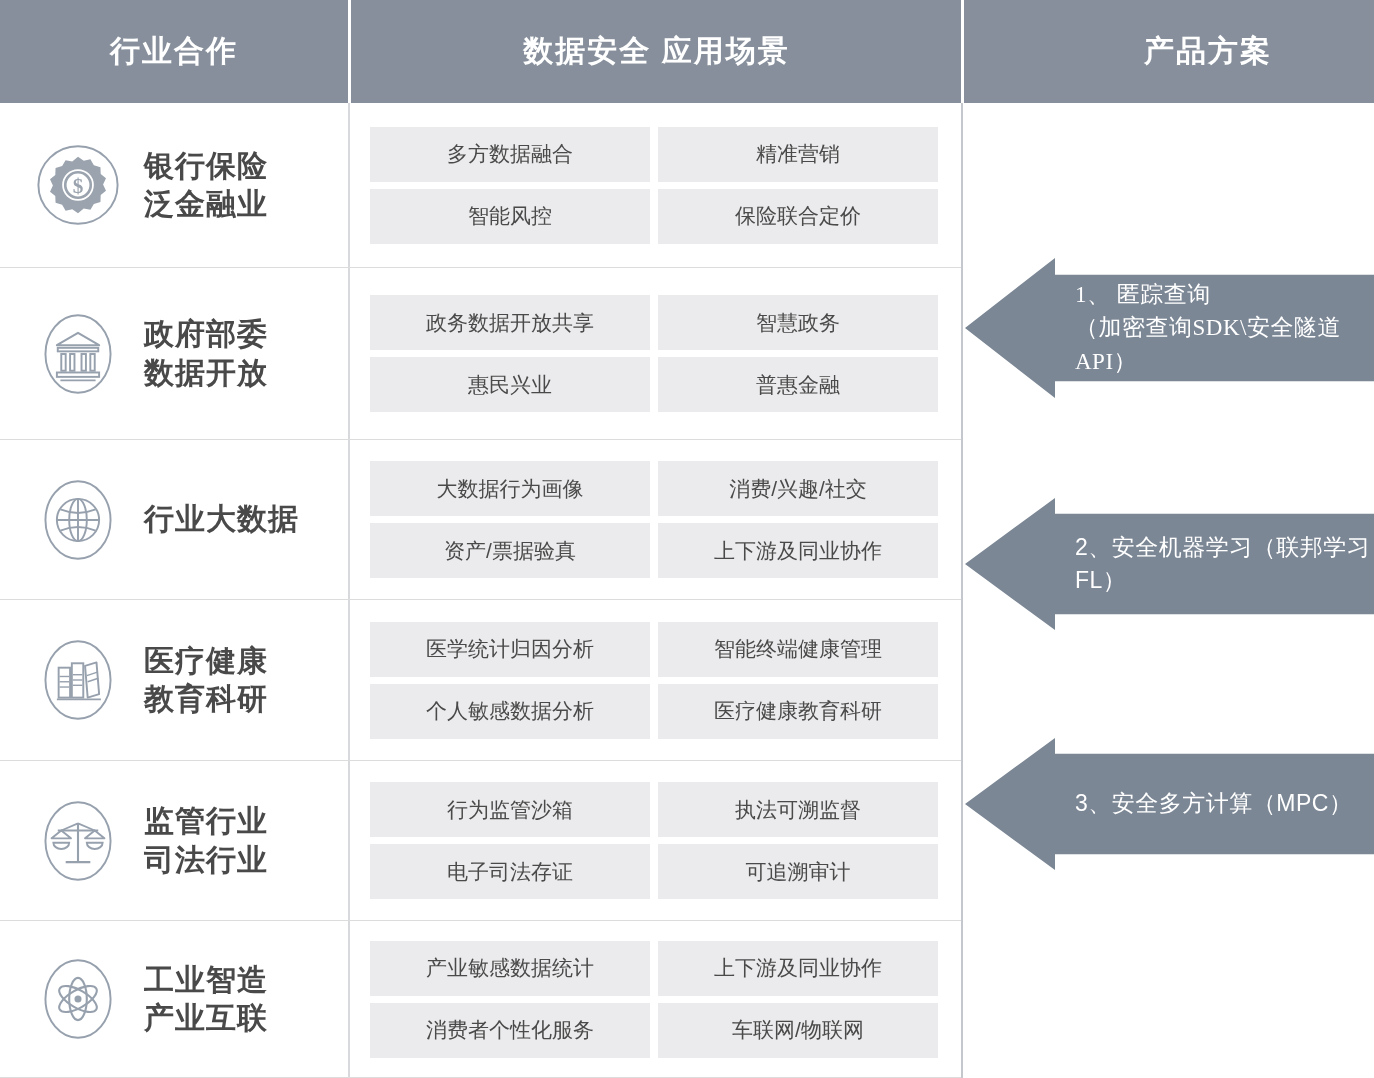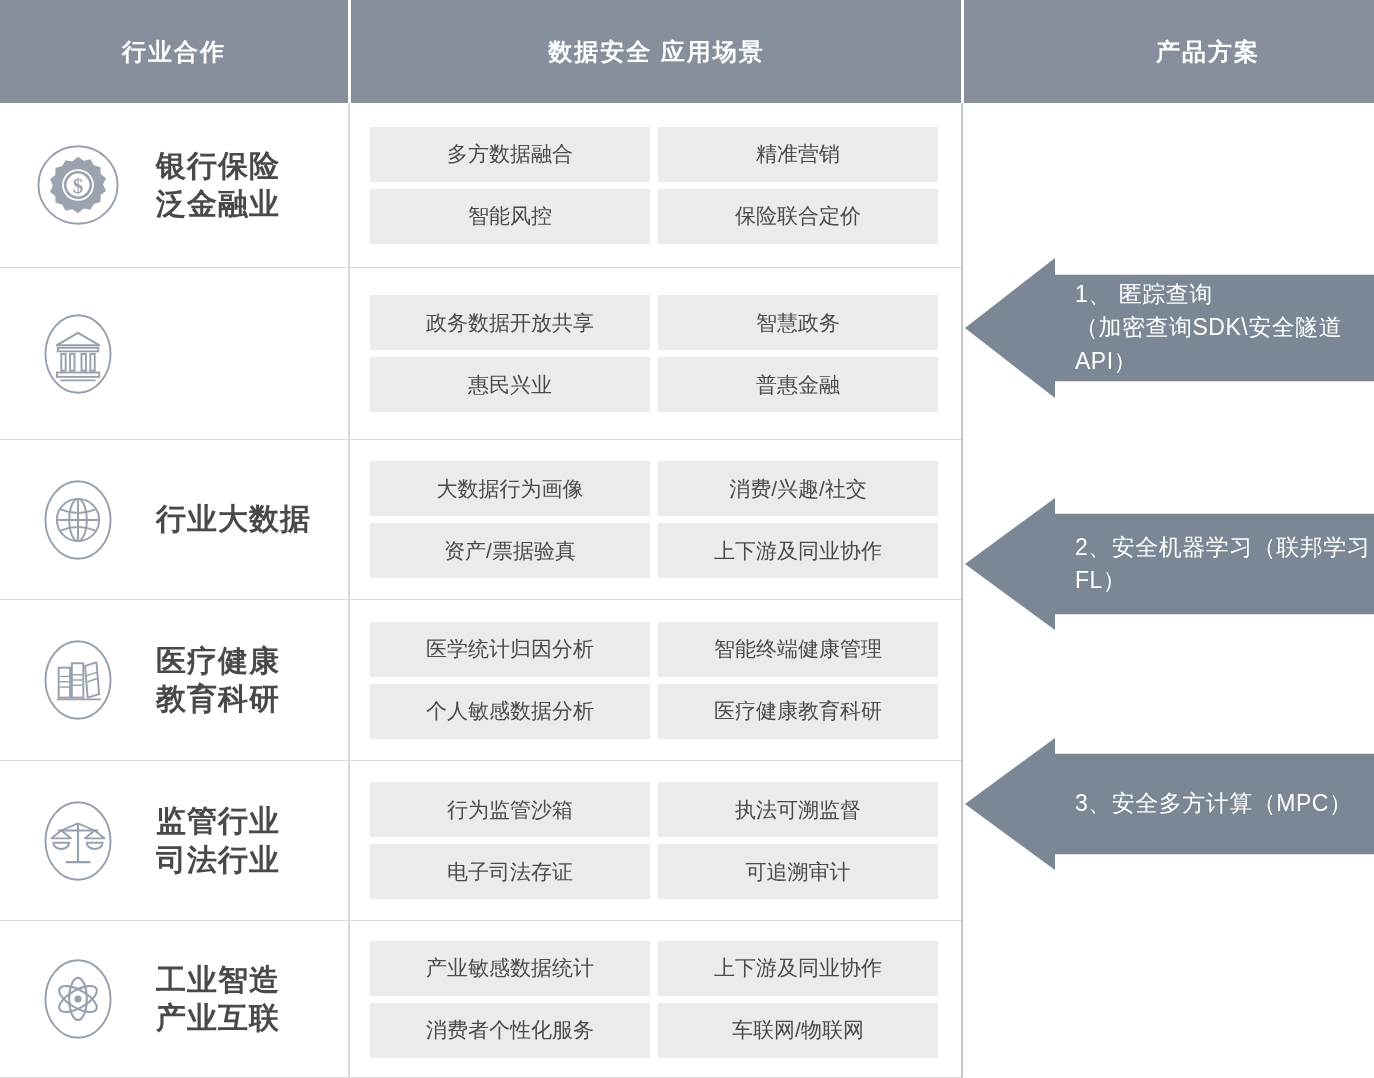--- a/index.html
+++ b/index.html
@@ -12,21 +12,21 @@
   .page{position:relative;width:1374px;height:1078px;}
 
   
   .header{
     position:absolute;left:0;top:0;width:1374px;height:103px;
     background:#868f9b;
   }
   .hdr-cell{
     position:absolute;top:0;height:103px;
     display:flex;align-items:center;justify-content:center;
-    color:#ffffff;font-size:24px;font-weight:bold;letter-spacing:2px;
+    color:#ffffff;font-size:30px;font-weight:bold;letter-spacing:2px;
     white-space:nowrap;
   }
   .hdr-1{left:0;width:348px;}
   .hdr-2{left:352px;width:609px;}
   .hdr-3{left:965px;width:486px;}
   .hdr-div{
     position:absolute;top:0;width:3px;height:103px;background:#ffffff;
   }
   .hdr-div-a{left:348px;}
   .hdr-div-b{left:961px;}
@@ -47,21 +47,21 @@
   .row:last-of-type{border-bottom:1px solid #dcdcdc;}
 
   .ind-cell{
     position:absolute;left:0;top:0;width:348px;height:100%;
     display:flex;align-items:center;
   }
   .ind-icon{
     width:88px;height:88px;margin-left:34px;flex:0 0 auto;
   }
   .ind-label{
-    margin-left:34px;color:#494949;font-size:30px;font-weight:bold;
+    margin-left:22px;color:#494949;font-size:30px;font-weight:bold;
     line-height:1.28;letter-spacing:1px;white-space:pre-line;
   }
 
   .tags-cell{
     position:absolute;left:352px;top:0;width:609px;height:100%;
     display:flex;flex-direction:column;justify-content:center;
     gap:7px;padding:0 12px 0 18px;box-sizing:border-box;text-align:right;
   }
   .tag-row{display:flex;gap:8px;}
   .tag{
@@ -76,21 +76,21 @@
   .arrow{
     position:absolute;
     background:#7c8795;
     display:flex;align-items:center;
     color:#ffffff;font-size:23px;line-height:1.45;
     clip-path:polygon(0% 50%, 22% 0%, 22% 12%, 100% 12%, 100% 88%, 22% 88%, 22% 100%);
   }
   .arrow-text{
     margin-left:110px;white-space:pre-line;letter-spacing:0.5px;
   }
-  .arrow-1{left:965px;top:258px;width:409px;height:140px;}
+  .arrow-1{left:965px;top:258px;width:409px;height:140px;font-family:Liberation Serif, serif;}
   .arrow-2{left:965px;top:498px;width:409px;height:132px;}
   .arrow-3{left:965px;top:738px;width:409px;height:132px;}
 </style>
 </head>
 <body>
 
 <div class="page">
 
   <div class="header">
     <div class="hdr-cell hdr-1">
@@ -139,20 +139,22 @@
         <ellipse cx="50" cy="50" rx="37" ry="44" fill="none" stroke="#97a1ae" stroke-width="2.2"></ellipse>
         <path d="M50 26 L74 40 L26 40 Z" fill="none" stroke="#97a1ae" stroke-width="2.4" stroke-linejoin="round"></path>
         <rect x="27" y="43" width="46" height="4" fill="none" stroke="#97a1ae" stroke-width="2.2"></rect>
         <rect x="31" y="50" width="5" height="19" fill="none" stroke="#97a1ae" stroke-width="2.2"></rect>
         <rect x="41" y="50" width="5" height="19" fill="none" stroke="#97a1ae" stroke-width="2.2"></rect>
         <rect x="54" y="50" width="5" height="19" fill="none" stroke="#97a1ae" stroke-width="2.2"></rect>
         <rect x="64" y="50" width="5" height="19" fill="none" stroke="#97a1ae" stroke-width="2.2"></rect>
         <rect x="26" y="71" width="48" height="5" fill="none" stroke="#97a1ae" stroke-width="2.2"></rect>
         <line x1="30" y1="80" x2="70" y2="80" stroke="#97a1ae" stroke-width="2.2"></line>
       </svg>
+      <div class="ind-label">政府部委
+数据开放</div>
     </div>
     <div class="tags-cell">
       <div class="tag-row">
         <div class="tag l">政务数据开放共享</div>
         <div class="tag r">智慧政务</div>
       </div>
       <div class="tag-row">
         <div class="tag l">惠民兴业</div>
         <div class="tag r">普惠金融</div>
       </div>

